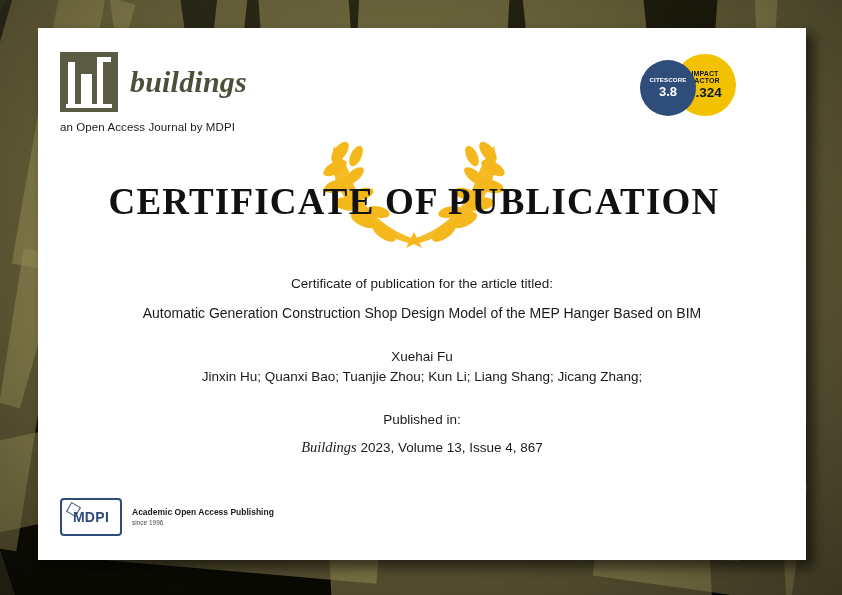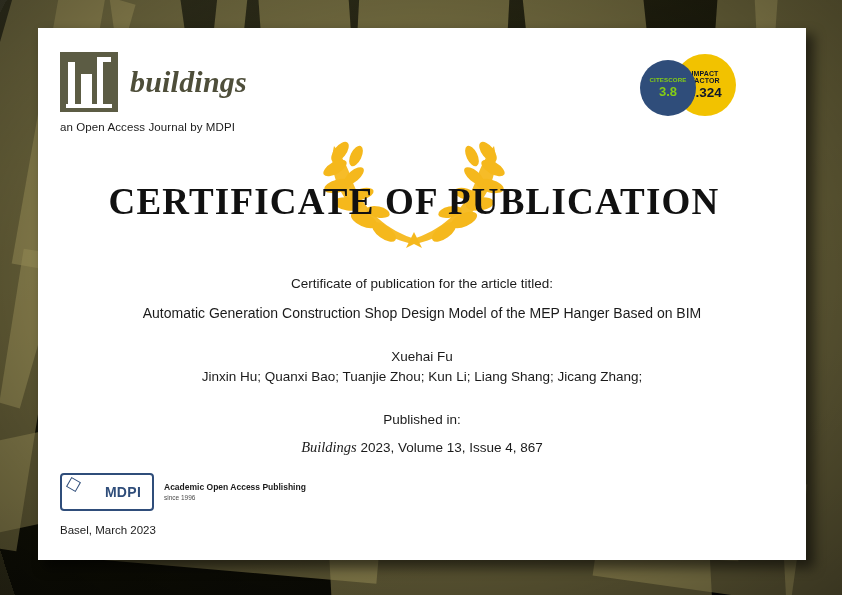--- a/index.html
+++ b/index.html
@@ -105,21 +105,21 @@
   }
   
   .badges {
     position: absolute;
     right: 26px; top: 26px;
     width: 140px; height: 72px;
   }
   .badge {
     position: absolute;
     border-radius: 50%;
-    color: #84cc16;
+    color: #ffffff;
     text-align: center;
     display: flex;
     flex-direction: column;
     align-items: center;
     justify-content: center;
     line-height: 1.05;
   }
   .badge-cite {
     left: 0; top: 6px;
     width: 56px; height: 56px;
@@ -190,21 +190,20 @@
     border-radius: 4px;
     display: flex;
     align-items: center;
     justify-content: center;
     color: #2f4d7a;
     font-weight: bold;
     font-size: 14px;
     letter-spacing: .3px;
     position: relative;
     background: #fff;
-    padding-left: 32px;
   }
   .mdpi-logo .hex {
     position: absolute;
     left: 6px; top: 4px;
     width: 9px; height: 9px;
     border: 1.5px solid #2f4d7a;
     transform: rotate(30deg);
   }
   .mdpi-tag {
     margin-left: 10px;
@@ -323,17 +322,16 @@
       <div class="mdpi-row">
         <div class="mdpi-logo">
           <span class="hex"></span>
           <span>MDPI</span>
         </div>
         <div class="mdpi-tag">
           <div class="t1">Academic Open Access Publishing</div>
           <div class="t2">since 1996</div>
         </div>
       </div>
-      <div class="place-date">Basel, March 2023</div>
     </div>
 
   </div>
 </div>
 
 </body></html>

